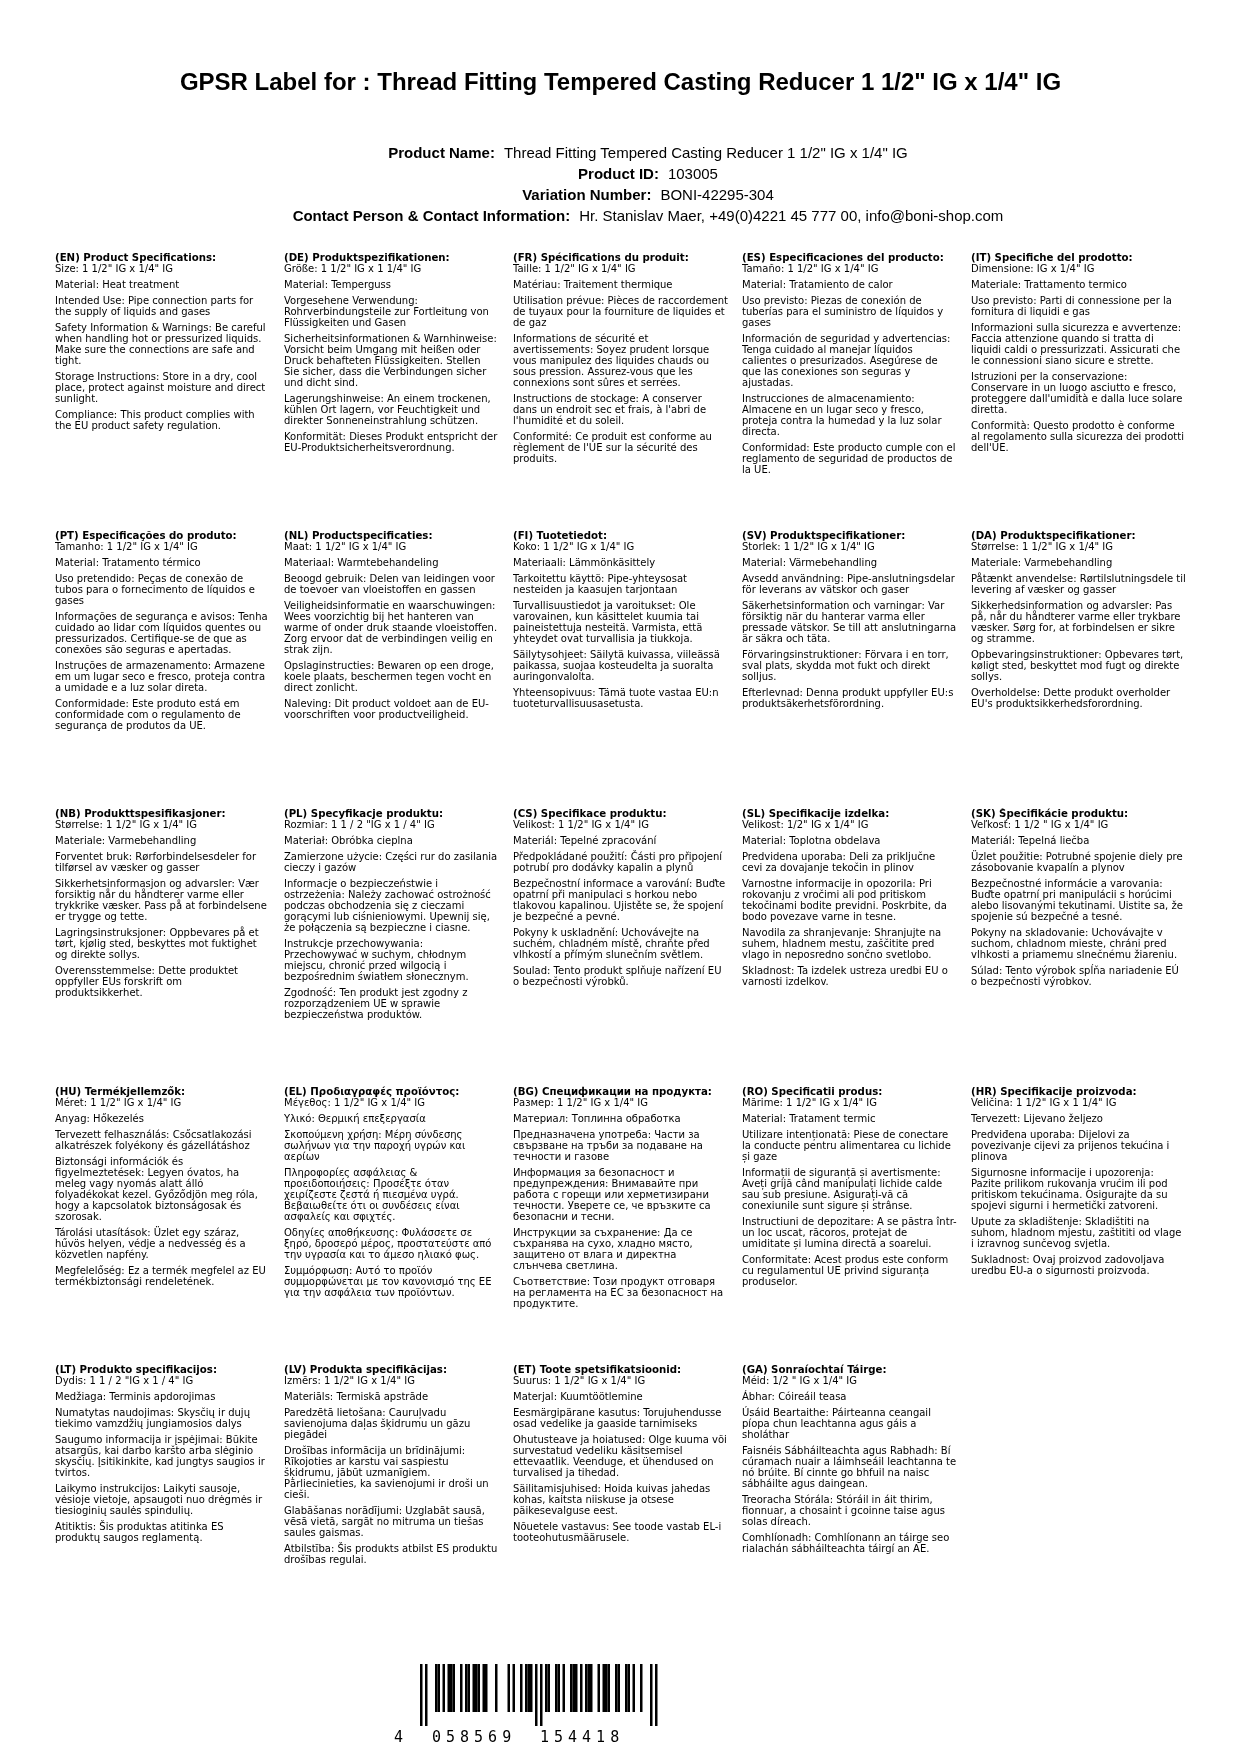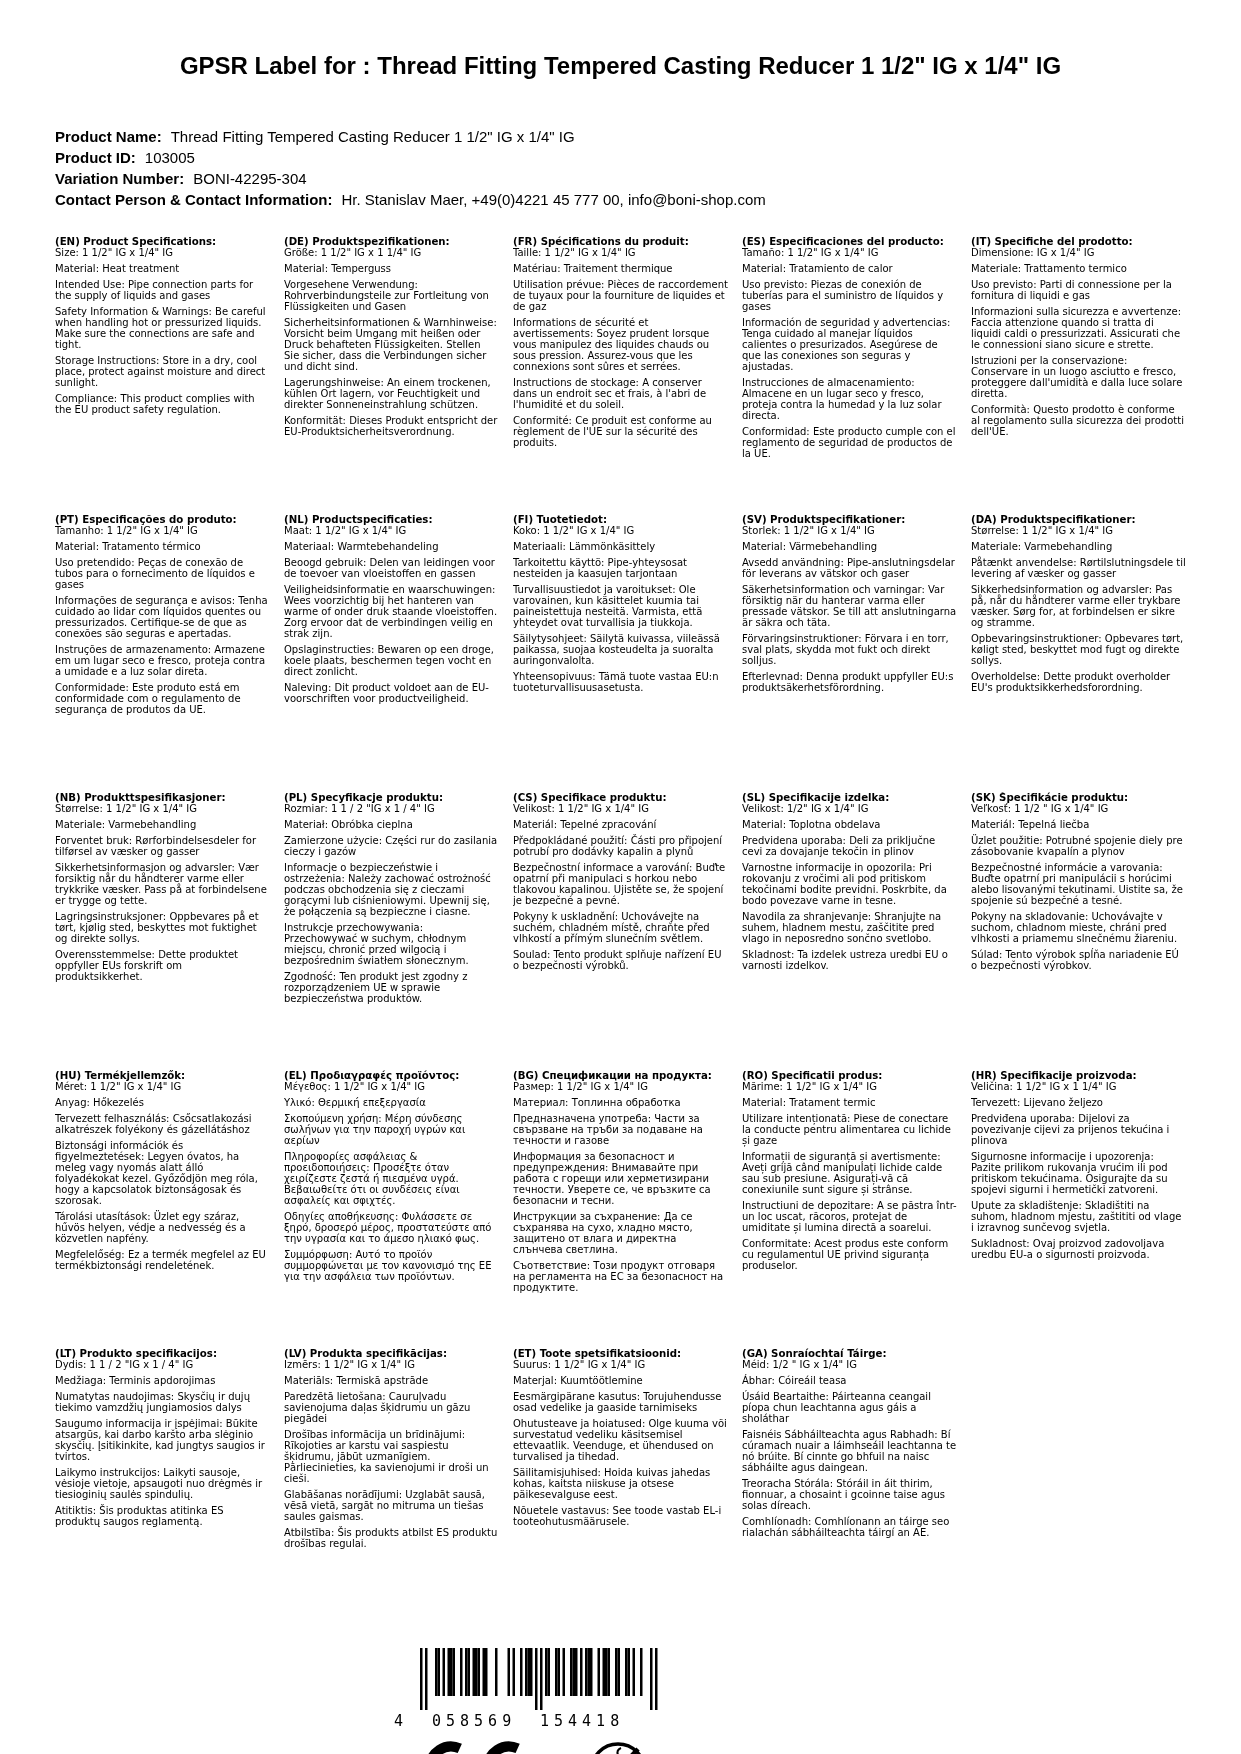--- a/index.html
+++ b/index.html
@@ -1,28 +1,28 @@
 <!DOCTYPE html>
 <html><head>
 <meta charset="utf-8">
 <style>
   html,body { margin:0; padding:0; }
   body {
     width:1241px; min-height:1754px; background:#ffffff; color:#000000;
     font-family:"DejaVu Sans", sans-serif; position:relative;
   }
   .title {
-    max-width:940px; margin:50px auto 0; text-align:center;
+    max-width:940px; margin:66px auto 0; text-align:center;
     font-family:"Liberation Sans", sans-serif;
     font-size:24px; line-height:32px; font-weight:bold;
   }
   .product-info {
     margin:44px 0 0 55px;
     font-family:"Liberation Sans", sans-serif;
-    font-size:15px; line-height:21px;
+    font-size:15px; line-height:21px;text-align:center;
   }
   .pi-row { white-space:nowrap; }
   .pi-label { font-weight:bold; margin-right:9px; }
   .lang-grid {
     margin:26px 55px 0 55px;
     display:grid; grid-template-columns:repeat(5, 1fr);
     column-gap:14px; grid-auto-rows:278px;
     font-size:10px; line-height:11px;
   }
   .cell { overflow:hidden; }

